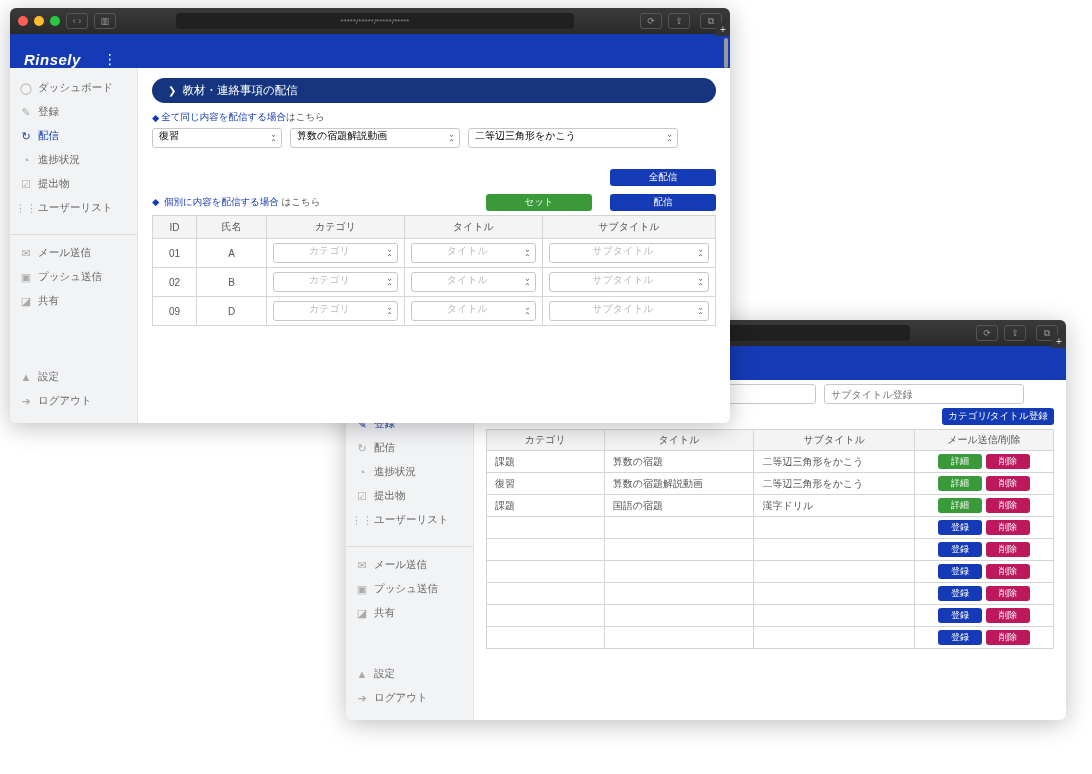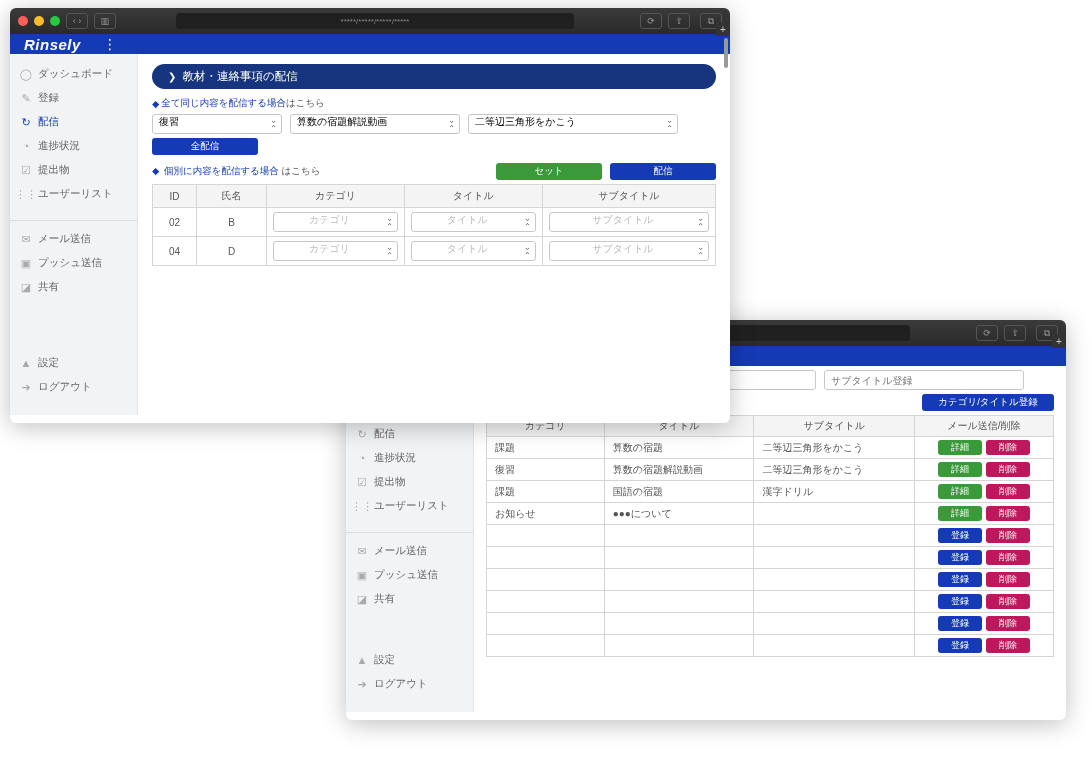--- a/index.html
+++ b/index.html
@@ -11,21 +11,21 @@
 
   .titlebar { height: 26px; background: linear-gradient(#3a3a3a,#2a2a2a); display: flex; align-items: center; padding: 0 8px; position: relative; }
   .dots { display: flex; gap: 6px; }
   .dot { width: 10px; height: 10px; border-radius: 50%; }
   .dot.r { background:#ff5f56; } .dot.y { background:#ffbd2e; } .dot.g { background:#27c93f; }
   .tb-icon { width: 22px; height: 16px; margin-left: 6px; border: 1px solid #555; border-radius: 3px; display:flex; align-items:center; justify-content:center; color:#999; font-size:9px;}
   .url-bar { flex:1; margin: 0 60px; background:#202020; border-radius:4px; height:16px; color:#888; font-size:8px; display:flex; align-items:center; justify-content:center; }
   .tb-right { display:flex; gap:4px; }
   .tabplus { position:absolute; right:0; bottom:-2px; width:14px; height:14px; background:#333; color:#ccc; font-size:10px; display:flex; align-items:center; justify-content:center; }
 
-  .app-header { height: 20px; background: #143ab5; display: flex; align-items: center; padding: 0 14px; color: #fff; }
+  .app-header { height: 28px; background: #143ab5; display: flex; align-items: flex-start; padding: 17px 14px; color: #fff; }
   .brand { font-weight: 900; font-style: italic; font-size: 15px; letter-spacing: 0.5px;}
   .menu-dots { margin-left: 22px; font-size: 14px; letter-spacing: 1px; }
   .scroll-thumb { position:absolute; right:2px; top:30px; width:4px; height:30px; background:#999; border-radius:2px; }
 
   .app-body { display: flex; height: calc(100% - 54px); }
   .sidebar { width: 128px; background: #f2f3f5; border-right: 1px solid #e4e4e4; padding: 8px 0; display:flex; flex-direction:column; font-size: 10.5px; color:#666; }
   .side-group { padding: 0 0 8px 0; }
   .side-item { display:flex; align-items:center; gap:6px; padding: 5px 10px; cursor:pointer; }
   .side-item.active { color: #143ab5; }
   .side-ico { width:12px; height:12px; display:inline-flex; align-items:center; justify-content:center; font-size:11px; color:#aaa; }
@@ -41,22 +41,22 @@
   .diamond { color:#143ab5; margin-right:2px; }
   .hint-link { color:#143ab5; }
   .hint-tail { color:#555; }
 
   .sel-row { display:flex; gap:8px; }
   .sel { position:relative; }
   .sel select, .sel .fake-select { width:100%; height:20px; font-size:10px; padding:0 18px 0 6px; border:1px solid #c7c7c7; border-radius:3px; background:#fff; appearance:none; }
   .sel::after { content:'⌃'; position:absolute; right:5px; top:1px; font-size:8px; color:#555; transform: scaleY(-1); }
   .sel::before { content:'⌃'; position:absolute; right:5px; bottom:1px; font-size:8px; color:#555; }
 
-  .btn-row { display:flex; justify-content:flex-start; gap:6px; margin-top:4px; }
-  .btn-row-split { display:flex; justify-content:flex-end; gap:8px; margin-top:0; }
+  .btn-row { display:flex; justify-content:flex-end; gap:6px; margin-top:21px; }
+  .btn-row-split { display:flex; justify-content:flex-end; gap:18px; margin-top:0; }
   .btn { border:none; border-radius:3px; color:#fff; font-size:9.5px; padding: 2px 0; width:106px; cursor:pointer; }
   .btn.blue { background:#143ab5; }
   .btn.green { background:#3a9a3a; }
   .btn.red { background:#be185d; }
   .btn.sm { width:44px; font-size:9px; padding:1px 0;}
 
   table { width:100%; border-collapse:collapse; font-size:10px; margin-top:4px;}
   th, td { border:1px solid #d5d5d5; padding:4px 6px; text-align:center; color:#555;}
   th { background:#f4f4f4; font-weight:500; font-size:10px; }
   td .sel { margin:0; }
@@ -153,21 +153,21 @@
       <div class="page-title-bar" style="visibility:hidden; height:4px; padding:0;"></div>
 
       <div class="top-inputs">
         <div class="sel">
           <div class="fake-select">課題</div>
         </div>
         <input class="txt-input" style="width: 180px;" placeholder="タイトル登録">
         <input class="txt-input" style="width: 200px;" placeholder="サブタイトル登録">
       </div>
       <div class="reg-btn-row">
-        <button class="btn blue" style="width:132px">カテゴリ/タイトル登録</button>
+        <button class="btn blue" style="width:112px">カテゴリ/タイトル登録</button>
       </div>
 
       <table>
         <thead>
             <tr>
           <th style="width:110px">カテゴリ</th>
           <th style="width:140px">タイトル</th>
           <th style="width:150px">サブタイトル</th>
           <th style="width:130px">メール送信/削除</th>
         </tr>
@@ -182,26 +182,20 @@
             <tr>
               <td>復習</td>
               <td>算数の宿題解説動画</td>
               <td>二等辺三角形をかこう</td>
               <td class="action-cell" style="text-align:center"><button class="btn green sm">詳細</button><button class="btn red sm">削除</button></td>
             </tr>
             <tr>
               <td>課題</td>
               <td>国語の宿題</td>
               <td>漢字ドリル</td>
-              <td class="action-cell" style="text-align:center"><button class="btn green sm">詳細</button><button class="btn red sm">削除</button></td>
-            </tr>
-            <tr>
-              <td>お知らせ</td>
-              <td>●●●について</td>
-              <td></td>
               <td class="action-cell" style="text-align:center"><button class="btn green sm">詳細</button><button class="btn red sm">削除</button></td>
             </tr>
             <tr>
               <td></td>
               <td></td>
               <td></td>
               <td class="action-cell" style="text-align:center"><button class="btn blue sm">登録</button><button class="btn red sm">削除</button></td>
             </tr>
             <tr>
               <td></td>
@@ -359,40 +353,59 @@
             <tr>
           <th style="width:44px">ID</th>
           <th style="width:70px">氏名</th>
           <th>カテゴリ</th>
           <th>タイトル</th>
           <th>サブタイトル</th>
         </tr>
           </thead>
         <tbody id="a-tbody">
             <tr>
+              <td>01</td>
+              <td>A</td>
+              <td>
+                <div class="sel">
+                  <div class="fake-select" style="color:#bbb">カテゴリ</div>
+                </div>
+              </td>
+              <td>
+                <div class="sel">
+                  <div class="fake-select" style="color:#bbb">タイトル</div>
+                </div>
+              </td>
+              <td>
+                <div class="sel">
+                  <div class="fake-select" style="color:#bbb">サブタイトル</div>
+                </div>
+              </td>
+            </tr>
+            <tr>
               <td>02</td>
               <td>B</td>
               <td>
                 <div class="sel">
                   <div class="fake-select" style="color:#bbb">カテゴリ</div>
                 </div>
               </td>
               <td>
                 <div class="sel">
                   <div class="fake-select" style="color:#bbb">タイトル</div>
                 </div>
               </td>
               <td>
                 <div class="sel">
                   <div class="fake-select" style="color:#bbb">サブタイトル</div>
                 </div>
               </td>
             </tr>
             <tr>
-              <td>04</td>
+              <td>09</td>
               <td>D</td>
               <td>
                 <div class="sel">
                   <div class="fake-select" style="color:#bbb">カテゴリ</div>
                 </div>
               </td>
               <td>
                 <div class="sel">
                   <div class="fake-select" style="color:#bbb">タイトル</div>
                 </div>

